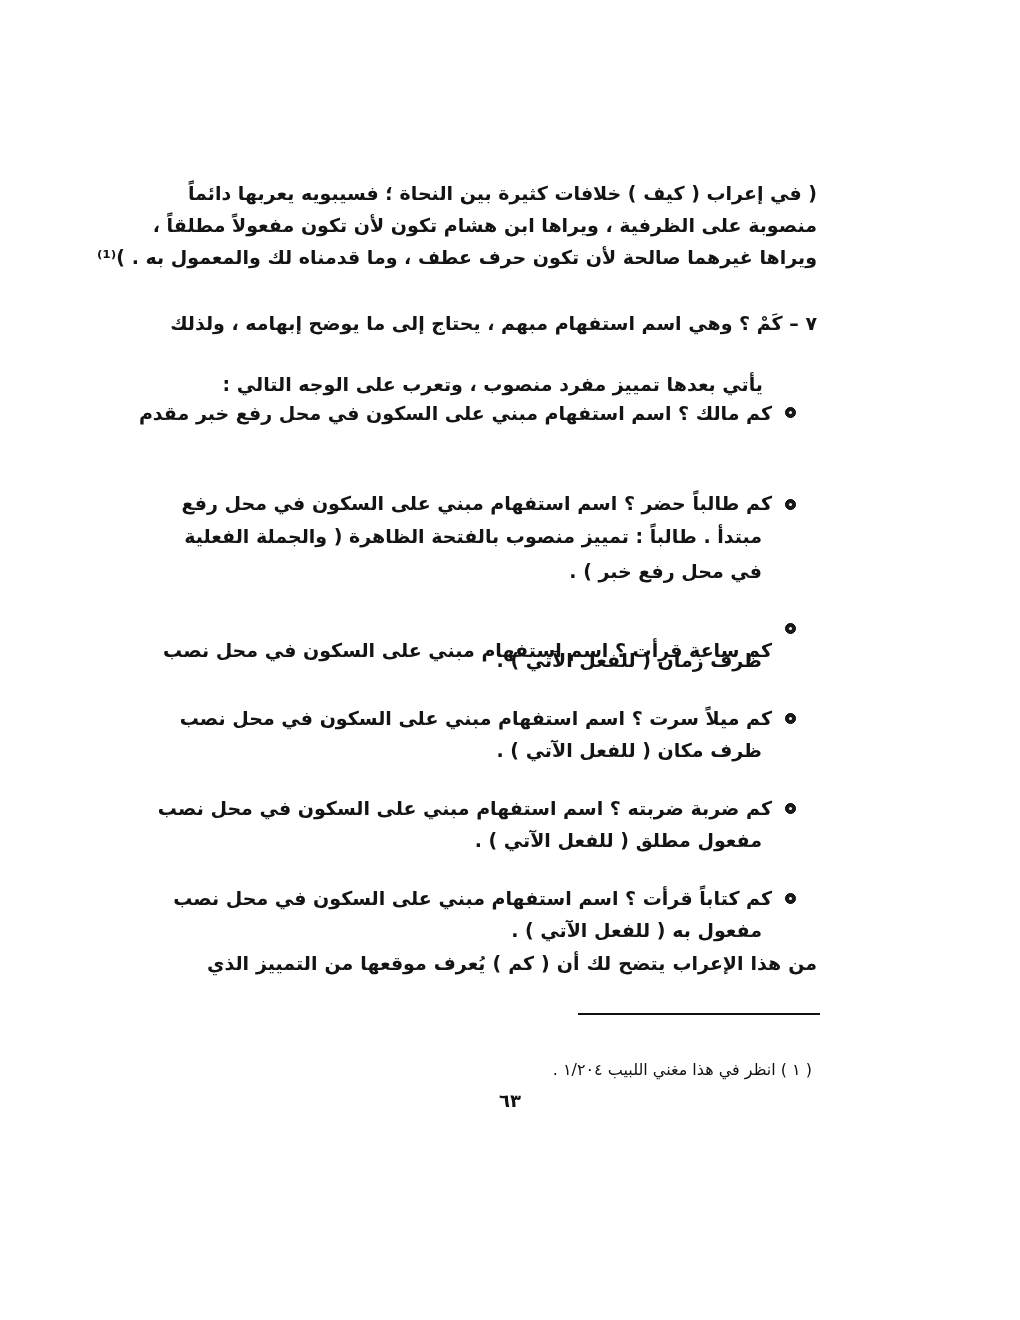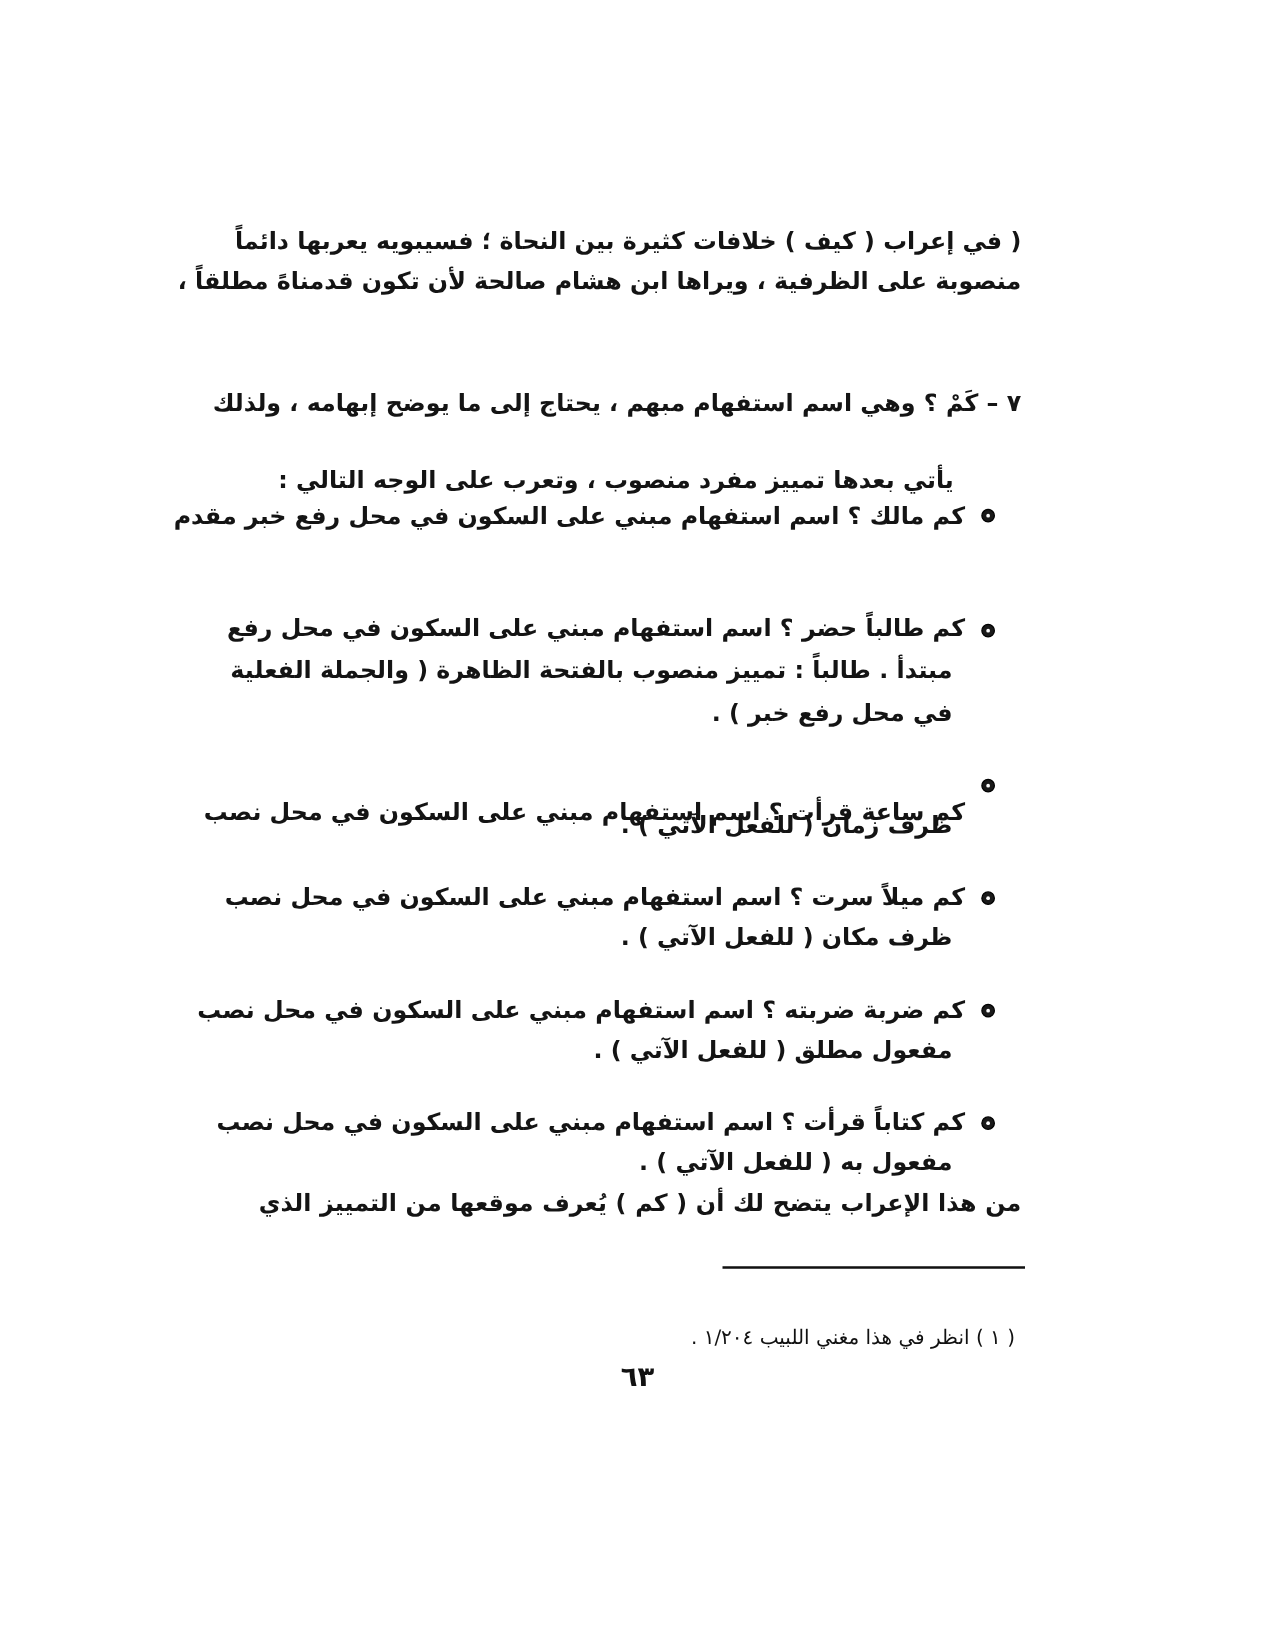--- a/index.html
+++ b/index.html
@@ -61,31 +61,32 @@
       line-height: 24px;
       font-weight: normal;
       white-space: nowrap;
       margin-top: 16px;
     }
     .page-number {
       position: absolute;
       left: 490px; top: 1090px;
       width: 40px;
       text-align: center;
-      font-size: 22px;
+      font-size: 18px;
       font-weight: bold;
     }
   </style>
 </head>
 <body>
 
 <div class="page">
 
   <div class="line" style="left:207px; top:178px; width:610px;">( في إعراب ( كيف ) خلافات كثيرة بين النحاة ؛ فسيبويه يعربها دائماً</div>
-  <div class="line" style="left:207px; top:210px; width:610px;">منصوبة على الظرفية ، ويراها ابن هشام صالحة لأن تكون قدمناهً مطلقاً ،</div>
+  <div class="line" style="left:207px; top:210px; width:610px;">منصوبة على الظرفية ، ويراها ابن هشام تكون لأن تكون مفعولاً مطلقاً ،</div>
+  <div class="line" style="left:207px; top:242px; width:610px;">ويراها غيرهما صالحة لأن تكون حرف عطف ، وما قدمناه لك والمعمول به . )⁽¹⁾</div>
 
   <div class="line" style="left:212px; top:308px; width:605px;">٧ – كَمْ ؟ وهي اسم استفهام مبهم ، يحتاج إلى ما يوضح إبهامه ، ولذلك</div>
   <div class="line short" style="left:333px; top:340px; width:430px;margin-top:29px;">يأتي بعدها تمييز مفرد منصوب ، وتعرب على الوجه التالي :</div>
 
   <span class="bullet" style="left:785px; top:407px;"></span>
   <div class="line" style="left:207px; top:398px; width:565px;">كم مالك ؟ اسم استفهام مبني على السكون في محل رفع خبر مقدم</div>
 
   <span class="bullet" style="left:785px; top:499px;"></span>
   <div class="line" style="left:207px; top:488px; width:565px;">كم طالباً حضر ؟ اسم استفهام مبني على السكون في محل رفع</div>
   <div class="line" style="left:207px; top:521px; width:555px;">مبتدأ . طالباً : تمييز منصوب بالفتحة الظاهرة ( والجملة الفعلية</div>

